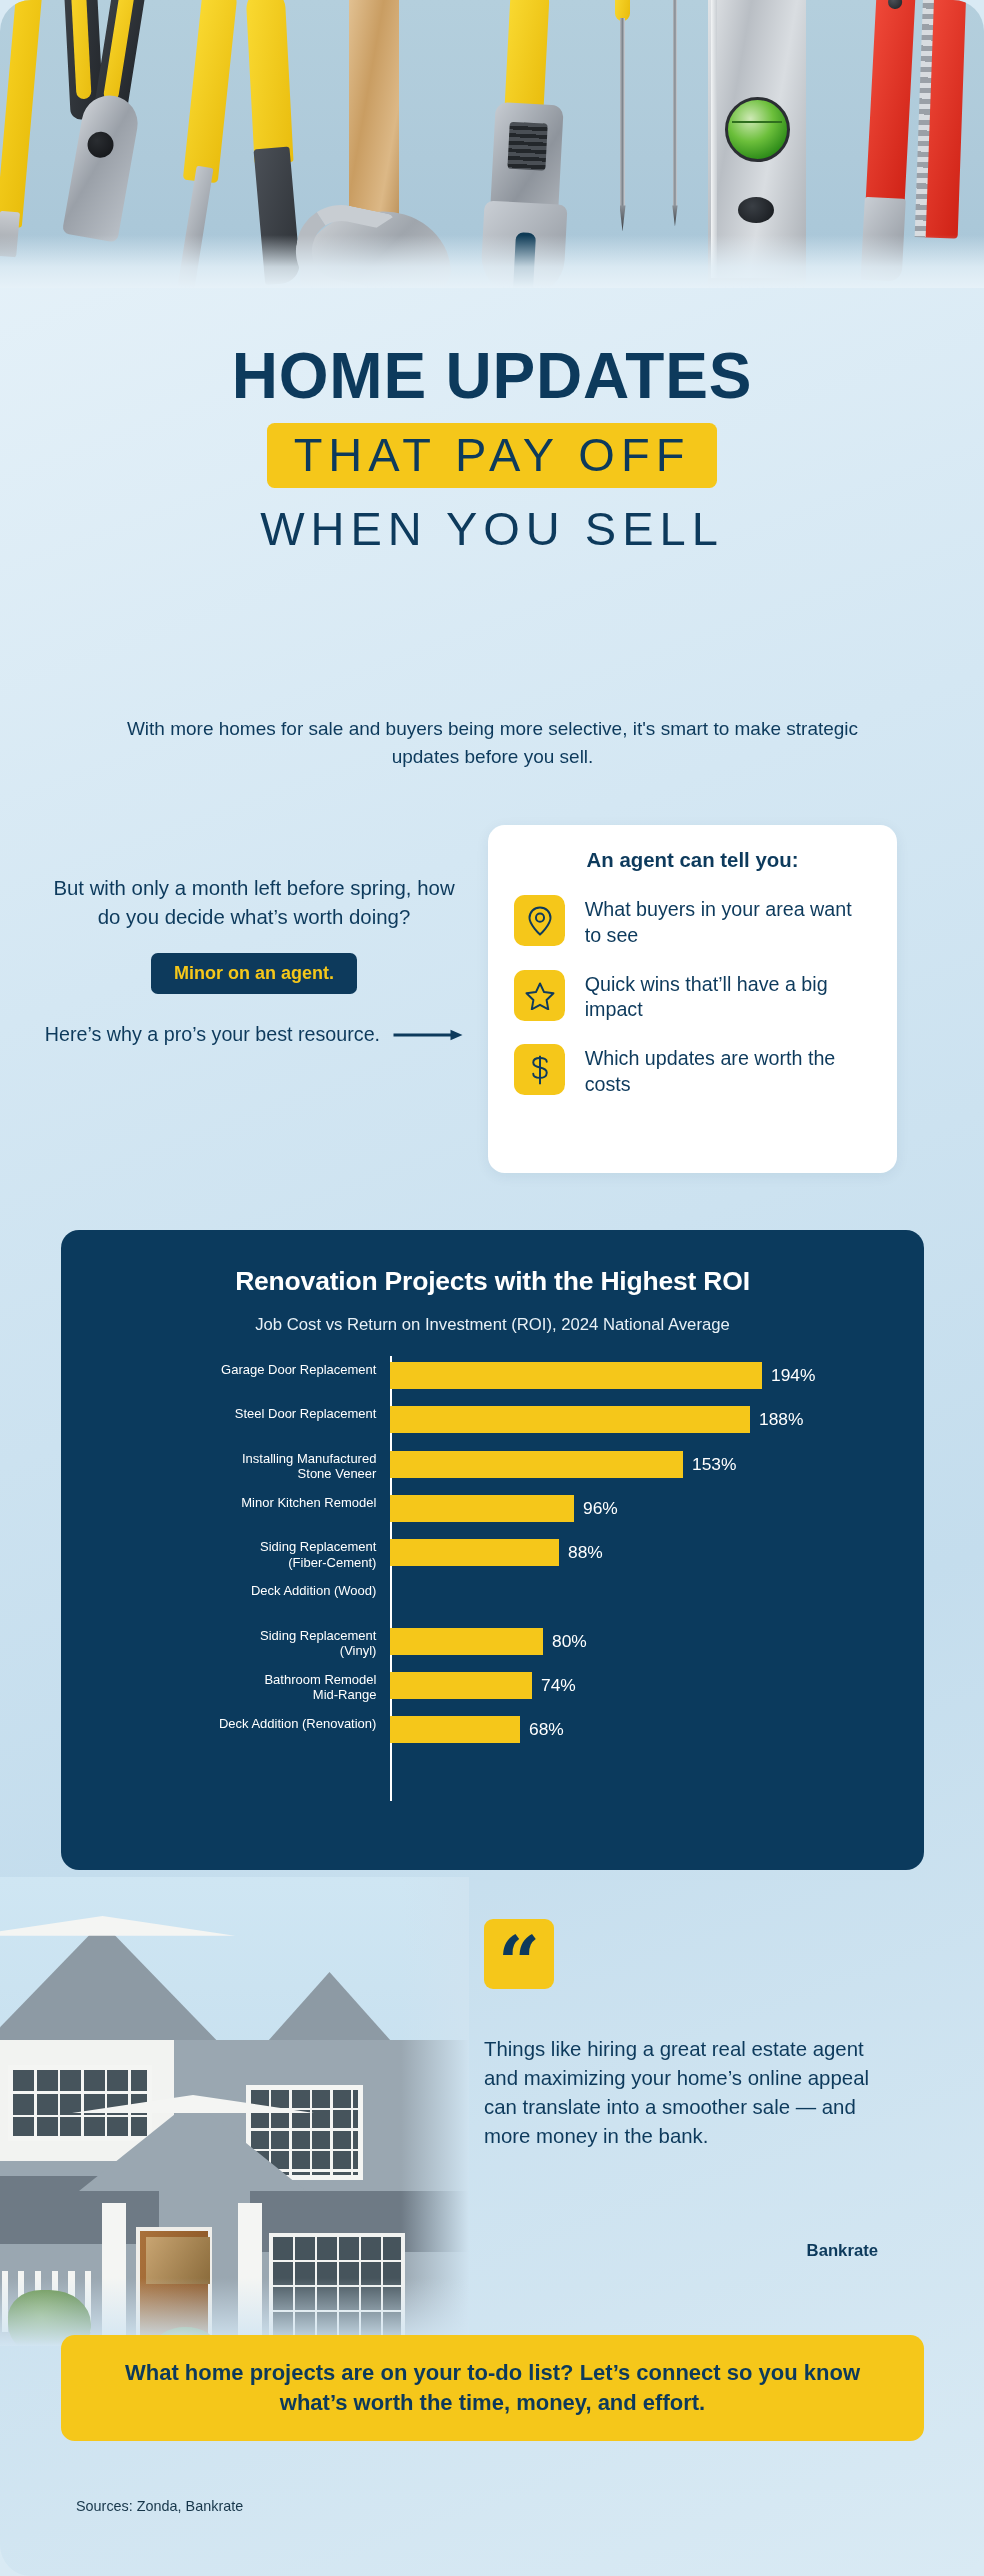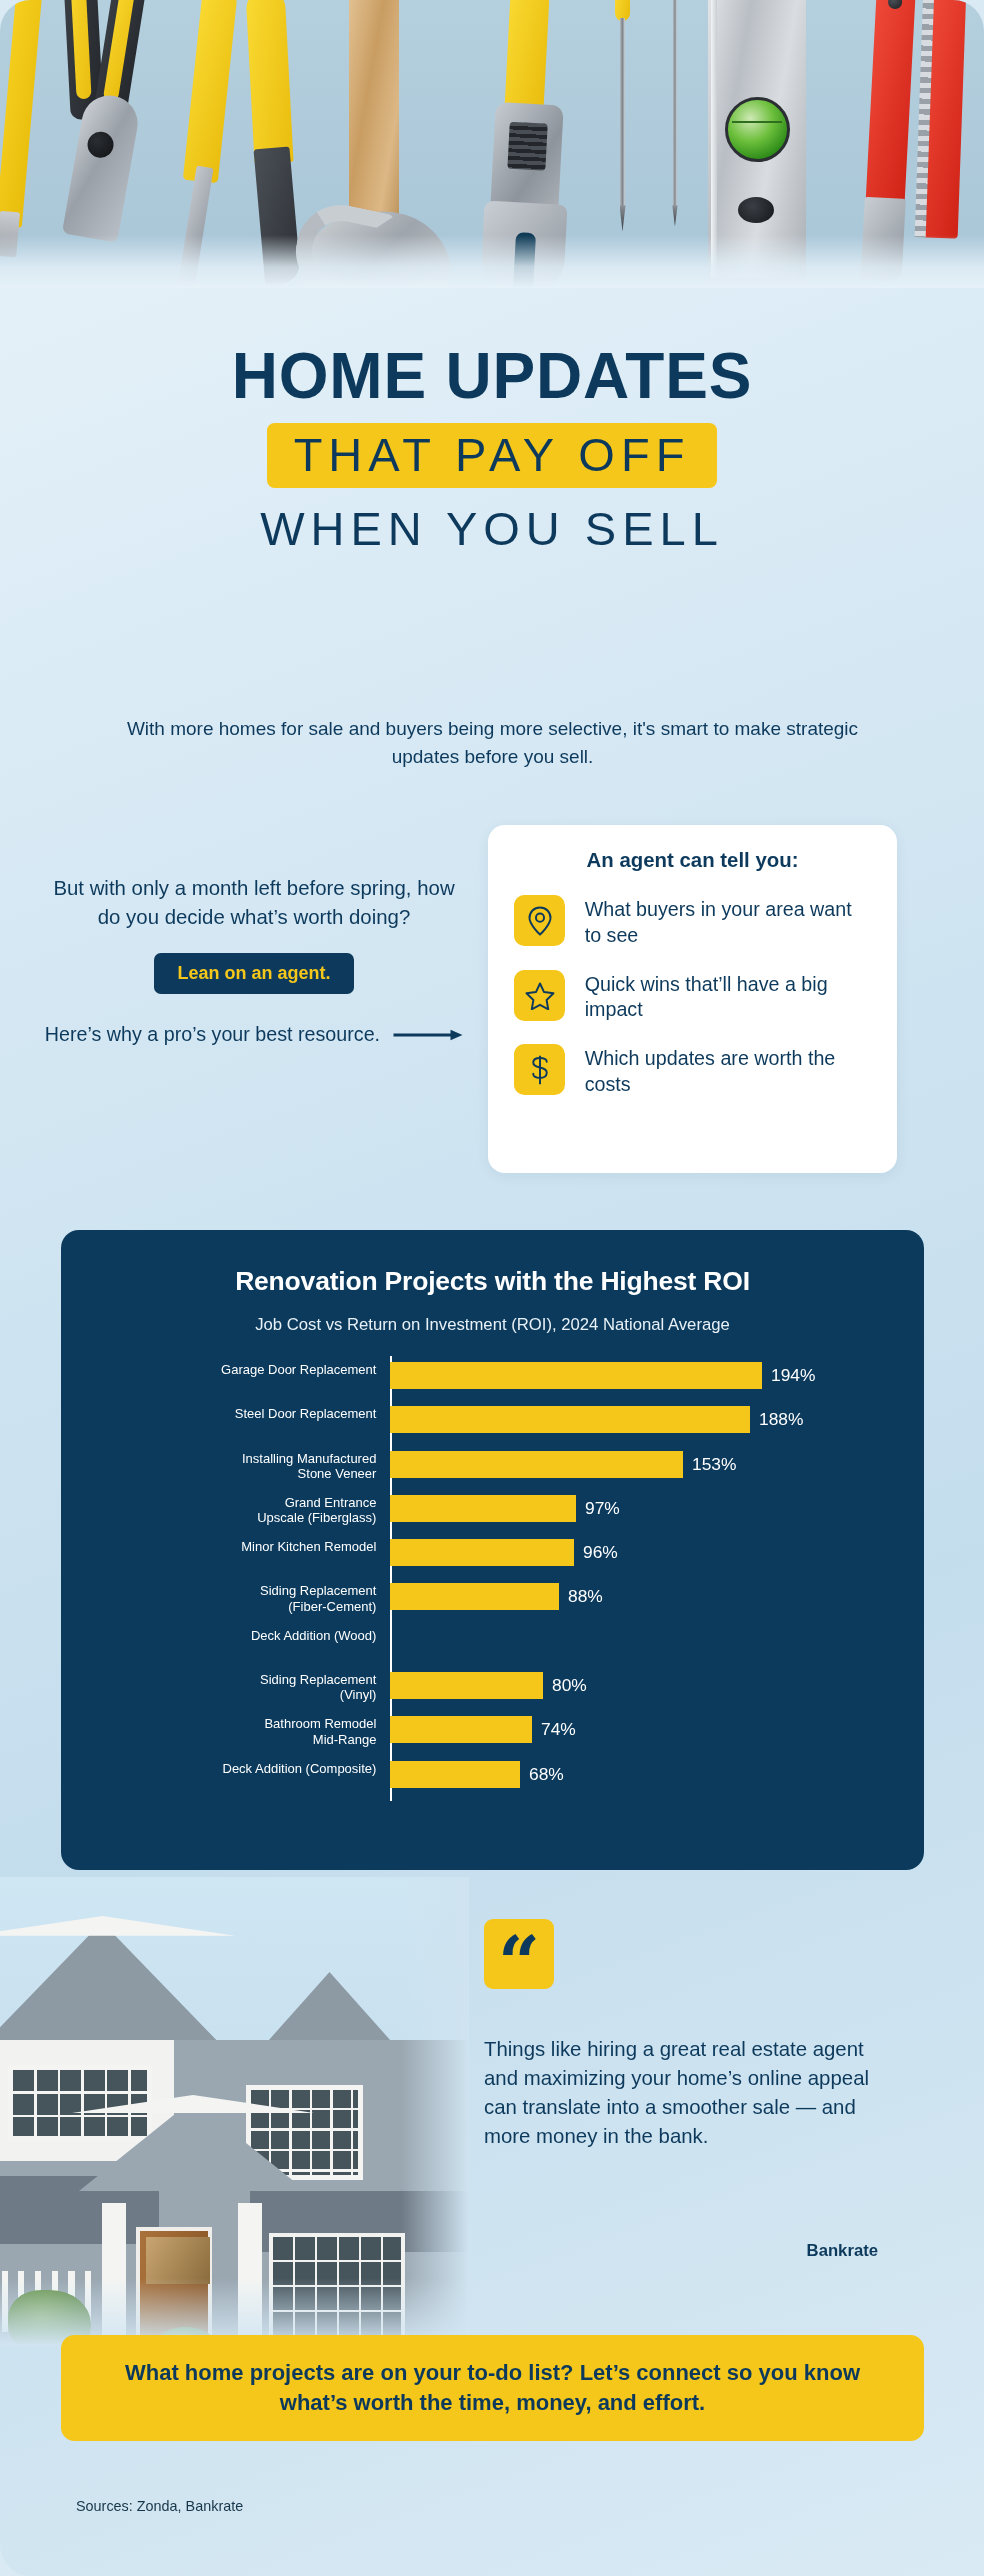--- a/index.html
+++ b/index.html
@@ -373,21 +373,21 @@
     <div class="title-hl-wrap">
       <div class="title-hl">THAT PAY OFF</div>
     </div>
     <div class="title-line3">WHEN YOU SELL</div>
   </div>
 
   <div class="subtitle">With more homes for sale and buyers being more selective, it's smart to make strategic updates before you sell.</div>
 
   <div class="left-col">
     <div class="left-q">But with only a month left before spring, how do you decide what’s worth doing?</div>
-    <div class="lean-pill">Lean on an agent.</div>
+    <div class="lean-pill">Minor on an agent.</div>
     <div class="heres-why">
       <span>Here’s why a pro’s your best resource.</span>
       <span class="arrow-line">
         <svg width="70" height="12" viewBox="0 0 92 16">
           <line x1="0" y1="8" x2="78" y2="8" stroke="#0d3a5c" stroke-width="4"></line>
           <polygon points="76,1 92,8 76,15" fill="#0d3a5c"></polygon>
         </svg>
       </span>
     </div>
   </div>
@@ -447,27 +447,20 @@
             </div>
           </div>
           <div class="bar-row">
             <div class="bar-label">Installing Manufactured<br>Stone Veneer</div>
             <div class="bar-track">
               <div class="bar-fill" style="width: 293px; background: rgb(245, 199, 26);"></div>
               <div class="bar-value">153%</div>
             </div>
           </div>
           <div class="bar-row">
-            <div class="bar-label">Grand Entrance<br>Upscale (Fiberglass)</div>
-            <div class="bar-track">
-              <div class="bar-fill" style="width: 186px; background: rgb(245, 199, 26);"></div>
-              <div class="bar-value">97%</div>
-            </div>
-          </div>
-          <div class="bar-row">
             <div class="bar-label">Minor Kitchen Remodel</div>
             <div class="bar-track">
               <div class="bar-fill" style="width: 184px; background: rgb(245, 199, 26);"></div>
               <div class="bar-value">96%</div>
             </div>
           </div>
           <div class="bar-row">
             <div class="bar-label">Siding Replacement<br>(Fiber-Cement)</div>
             <div class="bar-track">
               <div class="bar-fill" style="width: 169px; background: rgb(245, 199, 26);"></div>
@@ -485,21 +478,21 @@
             </div>
           </div>
           <div class="bar-row">
             <div class="bar-label">Bathroom Remodel<br>Mid-Range</div>
             <div class="bar-track">
               <div class="bar-fill" style="width: 142px; background: rgb(245, 199, 26);"></div>
               <div class="bar-value">74%</div>
             </div>
           </div>
           <div class="bar-row">
-            <div class="bar-label">Deck Addition (Composite)</div>
+            <div class="bar-label">Deck Addition (Renovation)</div>
             <div class="bar-track">
               <div class="bar-fill" style="width: 130px; background: rgb(245, 199, 26);"></div>
               <div class="bar-value">68%</div>
             </div>
           </div>
         </div>
     </div>
   </div>
 
   <div class="house-photo">

